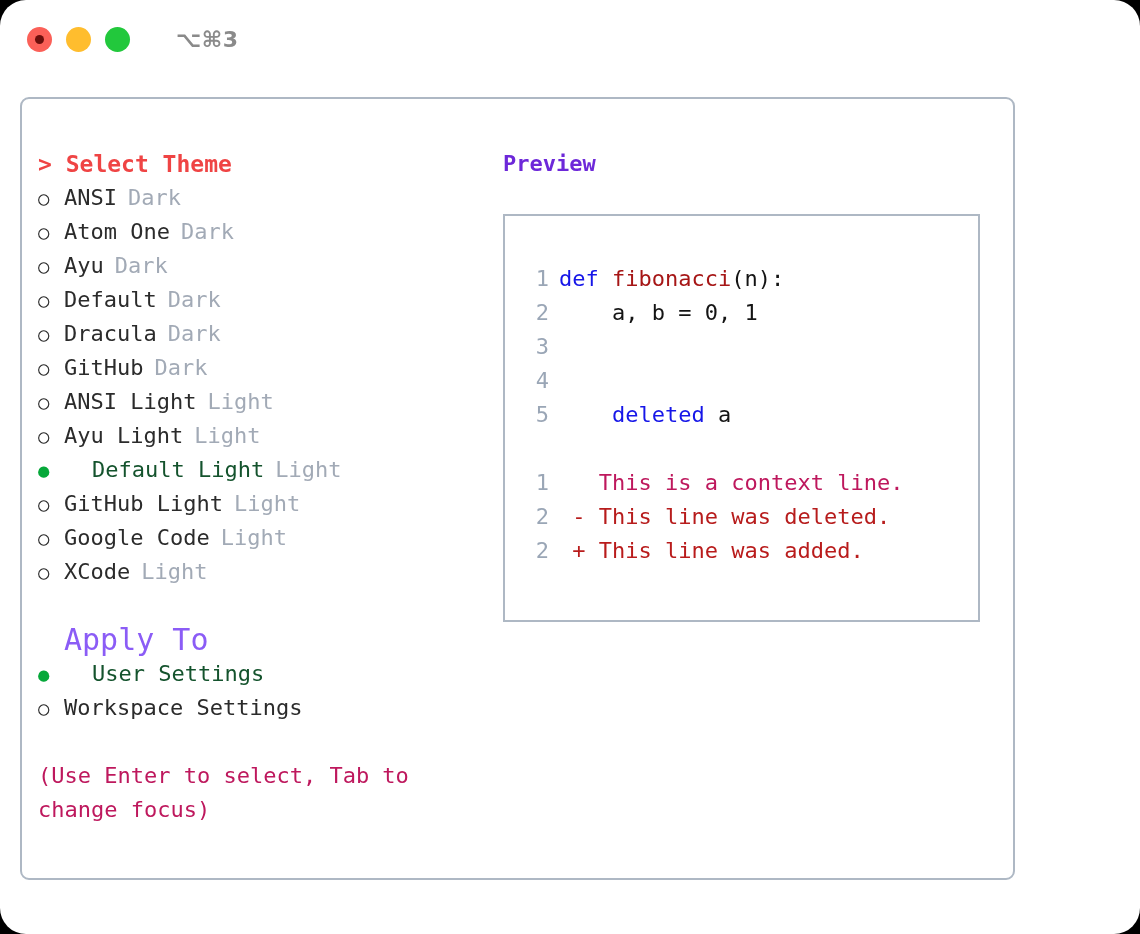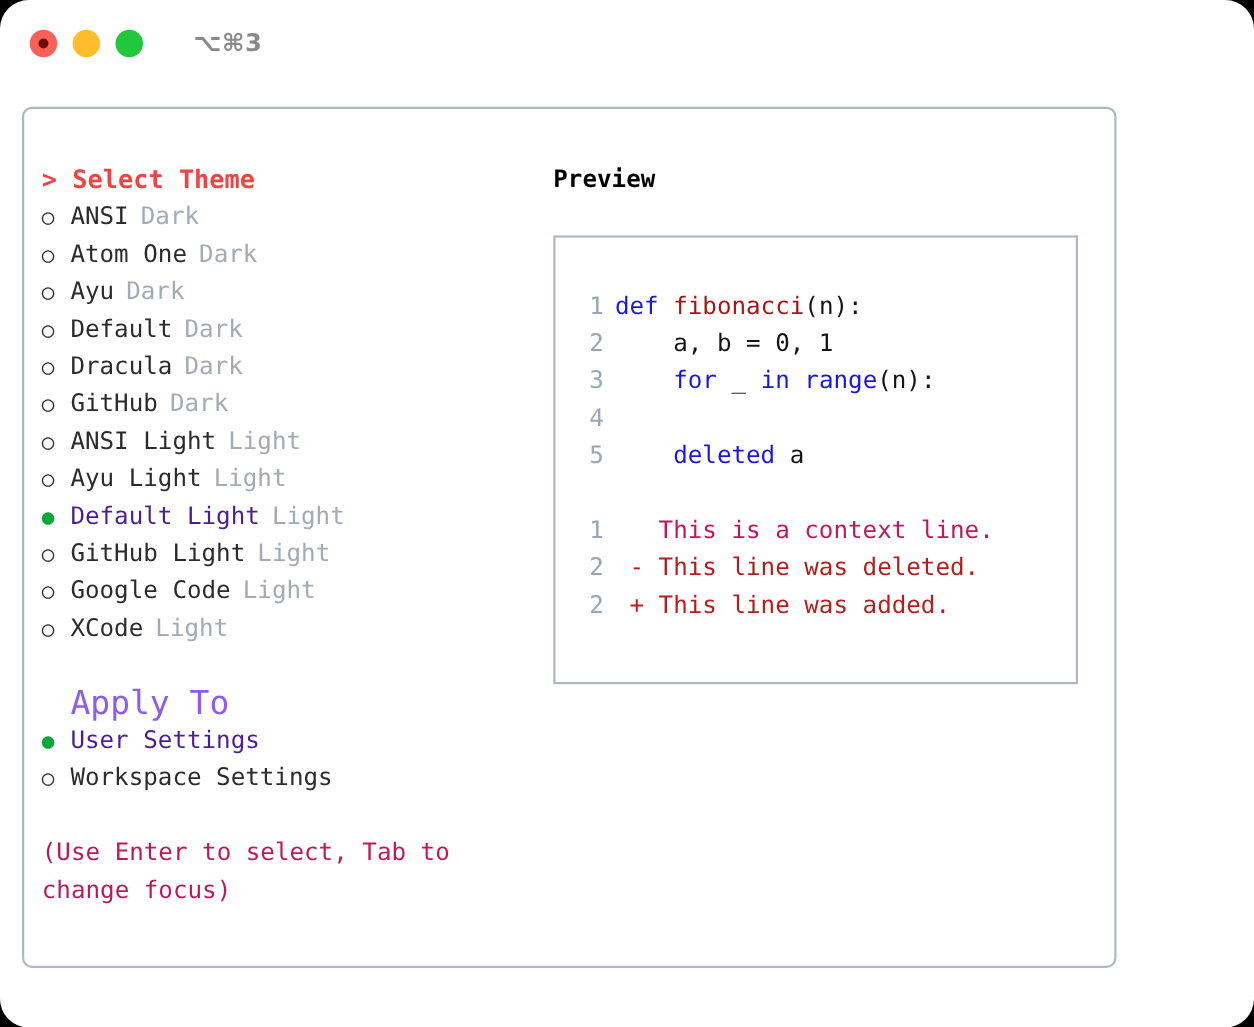--- a/index.html
+++ b/index.html
@@ -94,21 +94,21 @@
     white-space: pre;
   }
   .row .marker {
     display: inline-block;
     width: 26px;
     flex: 0 0 26px;
     color: #2b2b2b;
     font-size: 19px;
   }
   .row.selected .marker { color: #06a83a; }
-  .row.selected .label  { color: #4c1d95; }
+  .row.selected .label  { color: #14532d; margin-left: 28px; }
   .row .label { color: #2b2b2b; }
   .row .tag {
     color: #a2aab6;
     margin-left: 11px;
   }
 
   .section-gap { height: 34px; }
 
   .section-title {
     font-size: 30px;
@@ -131,21 +131,21 @@
   .right-col {
     position: absolute;
     left: 481px;
     top: 48px;
     width: 480px;
   }
 
   .preview-title {
     font-size: 22px;
     line-height: 34px;
-    color: #000000;
+    color: #6d28d9;
     font-weight: bold;
     white-space: pre;
   }
 
   .preview-box {
     margin-top: 33px;
     width: 477px;
     height: 408px;
     border: 2px solid #aeb8c4;
     background: #ffffff;
@@ -226,21 +226,21 @@
       <div class="hint">(Use Enter to select, Tab to change focus)</div>
     </div>
 
     <div class="right-col">
       <div class="preview-title">Preview</div>
 
       <div class="preview-box">
         <div id="code-block">
             <div class="code-line"><span class="ln">1</span><span class="code-text"><span class="tok-kw">def </span><span class="tok-fn">fibonacci</span><span class="tok-plain">(n):</span></span></div>
             <div class="code-line"><span class="ln">2</span><span class="code-text"><span class="tok-plain">    a, b = 0, 1</span></span></div>
-            <div class="code-line"><span class="ln">3</span><span class="code-text"><span class="tok-plain">    </span><span class="tok-kw">for</span><span class="tok-plain"> _ </span><span class="tok-kw">in</span><span class="tok-plain"> </span><span class="tok-kw">range</span><span class="tok-plain">(n):</span></span></div>
+            <div class="code-line"><span class="ln">3</span></div>
             <div class="code-line"><span class="ln">4</span></div>
             <div class="code-line"><span class="ln">5</span><span class="code-text"><span class="tok-plain">    </span><span class="tok-kw">deleted</span><span class="tok-plain"> a</span></span></div>
           </div>
         <div class="spacer-line"></div>
         <div id="diff-block">
             <div class="code-line"><span class="ln">1</span><span class="code-text"><span class="tok-ctx">   This is a context line.</span></span></div>
             <div class="code-line"><span class="ln">2</span><span class="code-text"><span class="tok-del"> - This line was deleted.</span></span></div>
             <div class="code-line"><span class="ln">2</span><span class="code-text"><span class="tok-add"> + This line was added.</span></span></div>
           </div>
       </div>

